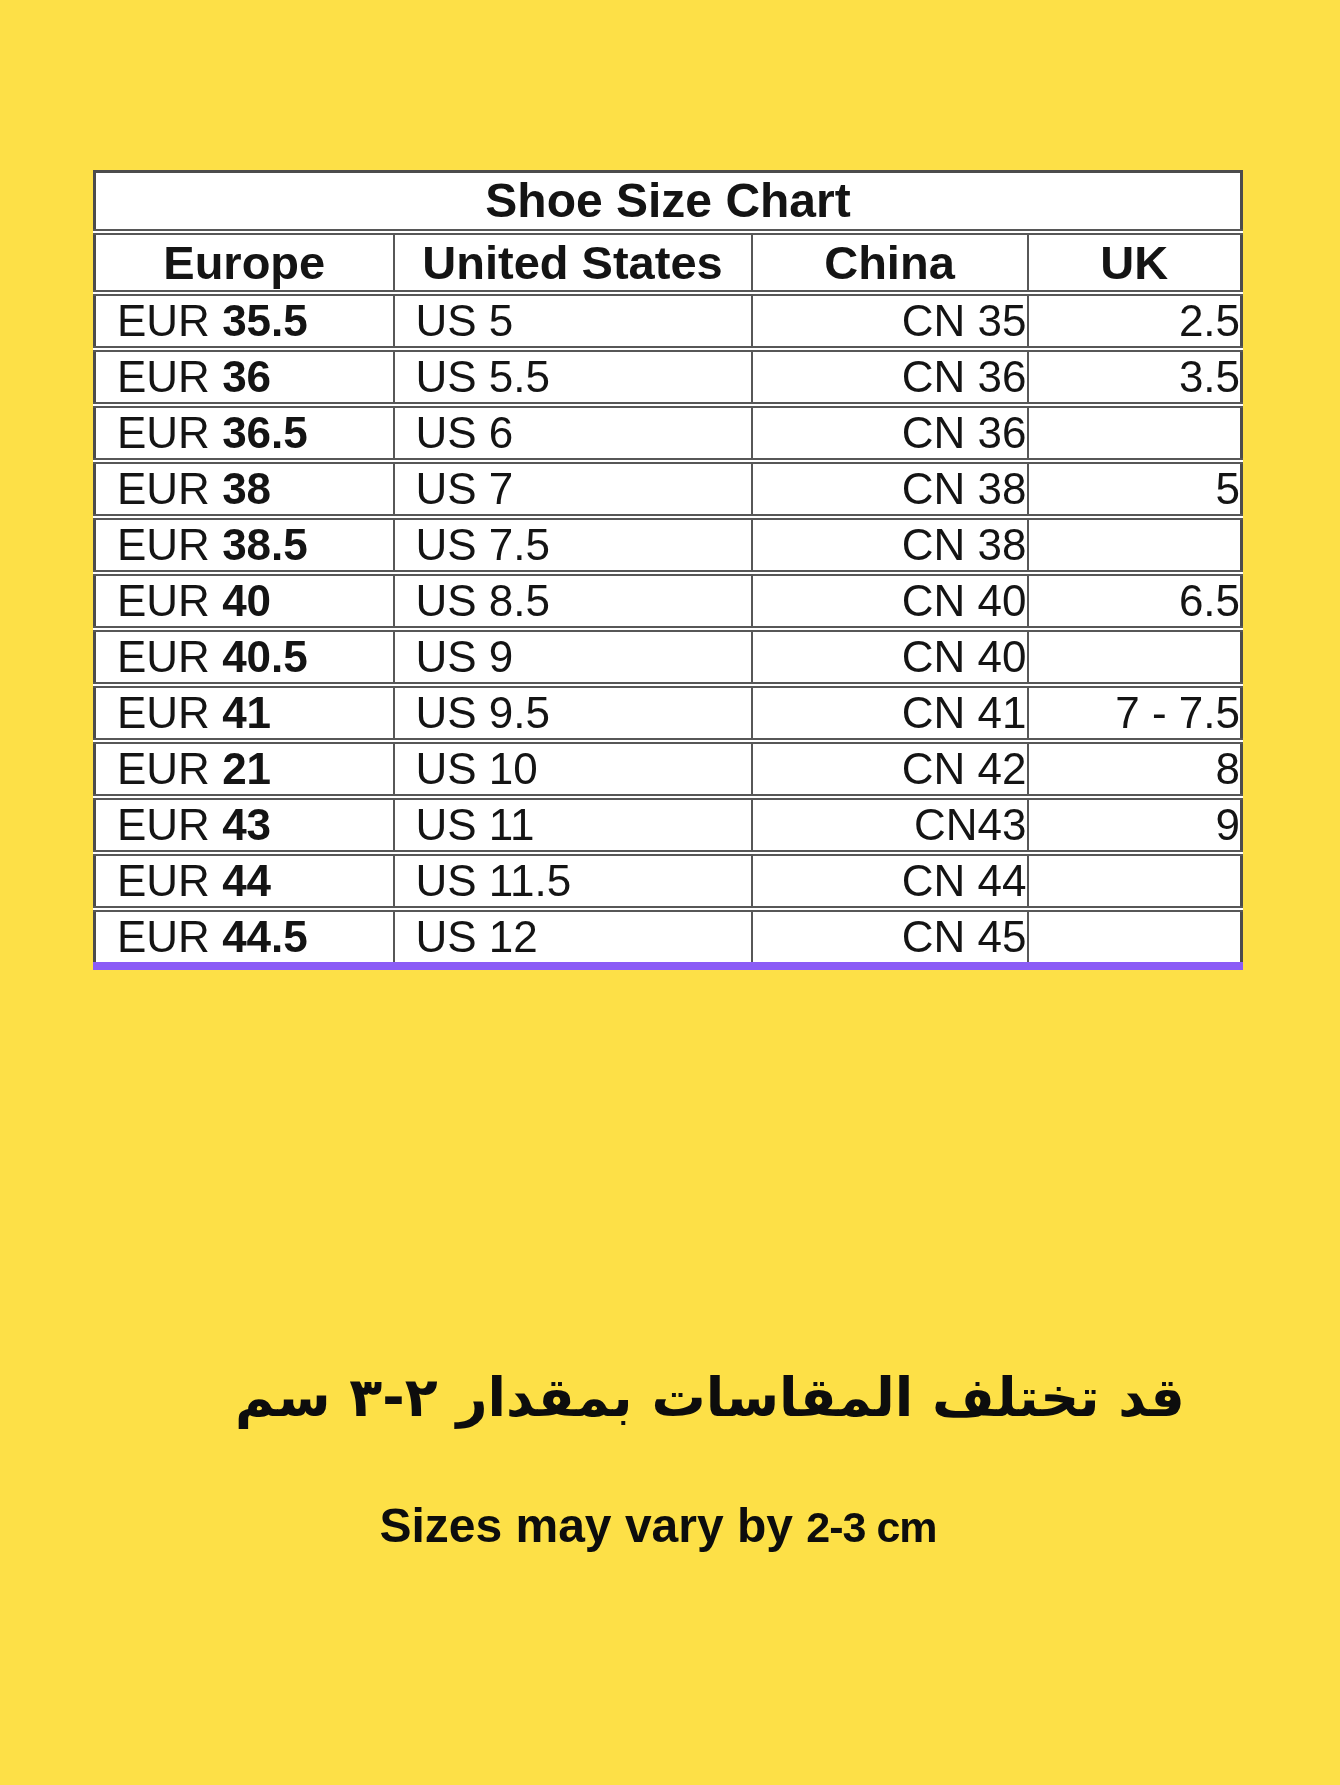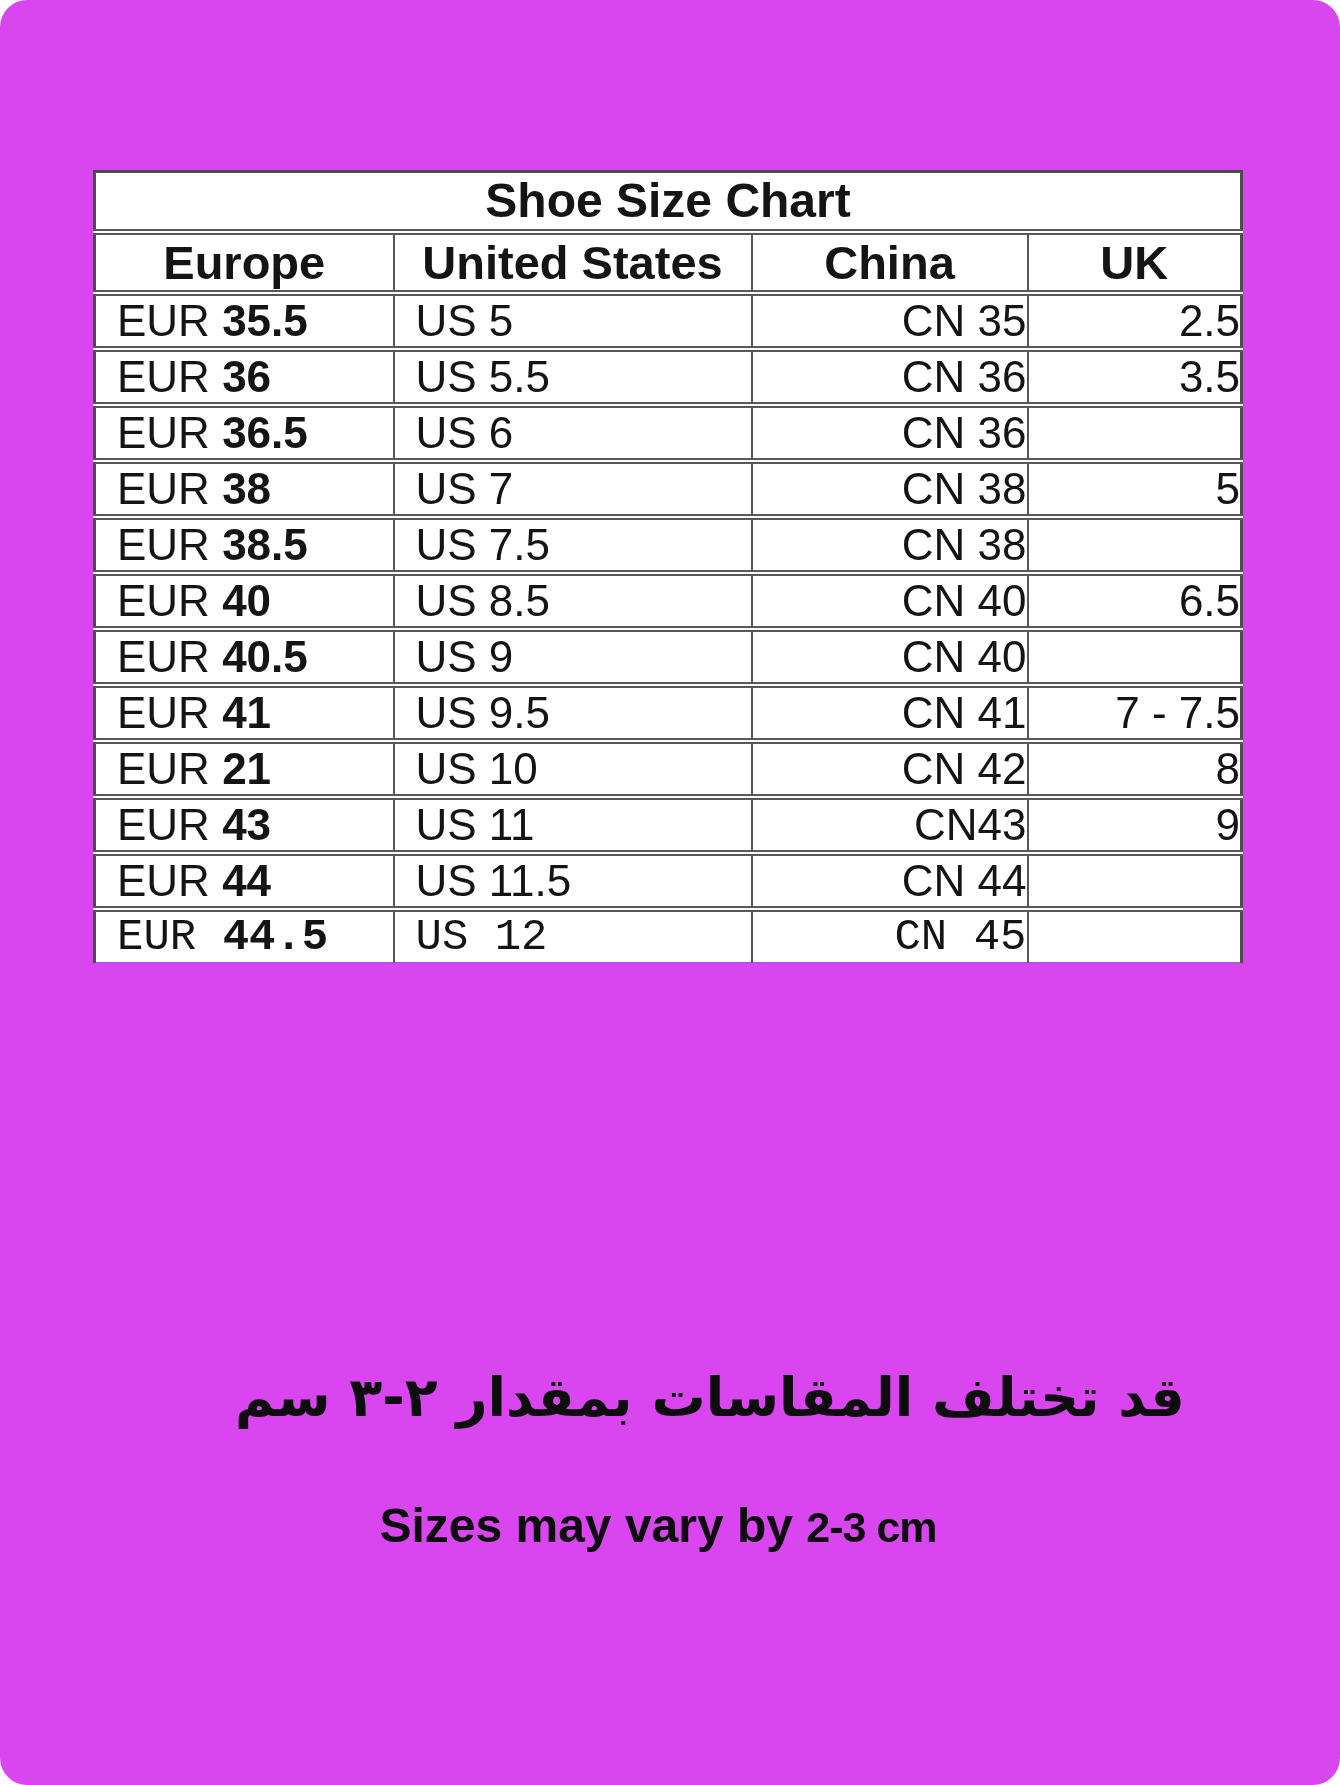--- a/index.html
+++ b/index.html
@@ -3,21 +3,21 @@
 <meta charset="utf-8">
 <style>
   * { margin: 0; padding: 0; box-sizing: border-box; }
   html, body { background: #ffffff; }
   body {
     width: 1340px; height: 1785px;
     position: relative;
     font-family: "Liberation Sans", sans-serif;
     color: #141414;
   }
-  .sheet { position: absolute; inset: 0; background: #d946ef; border-radius: 27px; }
+  .sheet { position: absolute; inset: 0; background: #fde047; }
 
   table.size-chart {
     position: absolute;
     left: 93px; top: 170px;
     width: 1147px;
     border-collapse: collapse;
     table-layout: fixed;
     background: #ffffff;
   }
   table.size-chart col.c1 { width: 299px; }
@@ -29,21 +29,21 @@
     border-left: 2px solid #575757;
     border-right: 2px solid #575757;
     border-top: 6px double #575757;
     border-bottom: 6px double #575757;
     vertical-align: middle;
     overflow: hidden;
     white-space: nowrap;
   }
   
   table.size-chart tr.title-row td { border-top: 3px solid #4c4c4c; }
-  table.size-chart tbody tr:last-child td { border-bottom: 1px solid #8b5cf6; font-family: Liberation Mono, monospace; }
+  table.size-chart tbody tr:last-child td { border-bottom: 8px solid #8b5cf6; }
   table.size-chart td:first-child, table.size-chart th:first-child { border-left: 3px solid #4c4c4c; }
   table.size-chart td:last-child, table.size-chart th:last-child { border-right: 3px solid #4c4c4c; }
 
   .title-cell {
     height: 60px;
     text-align: center;
     font-size: 48px;
     font-weight: bold;
     letter-spacing: 0px;
   }

